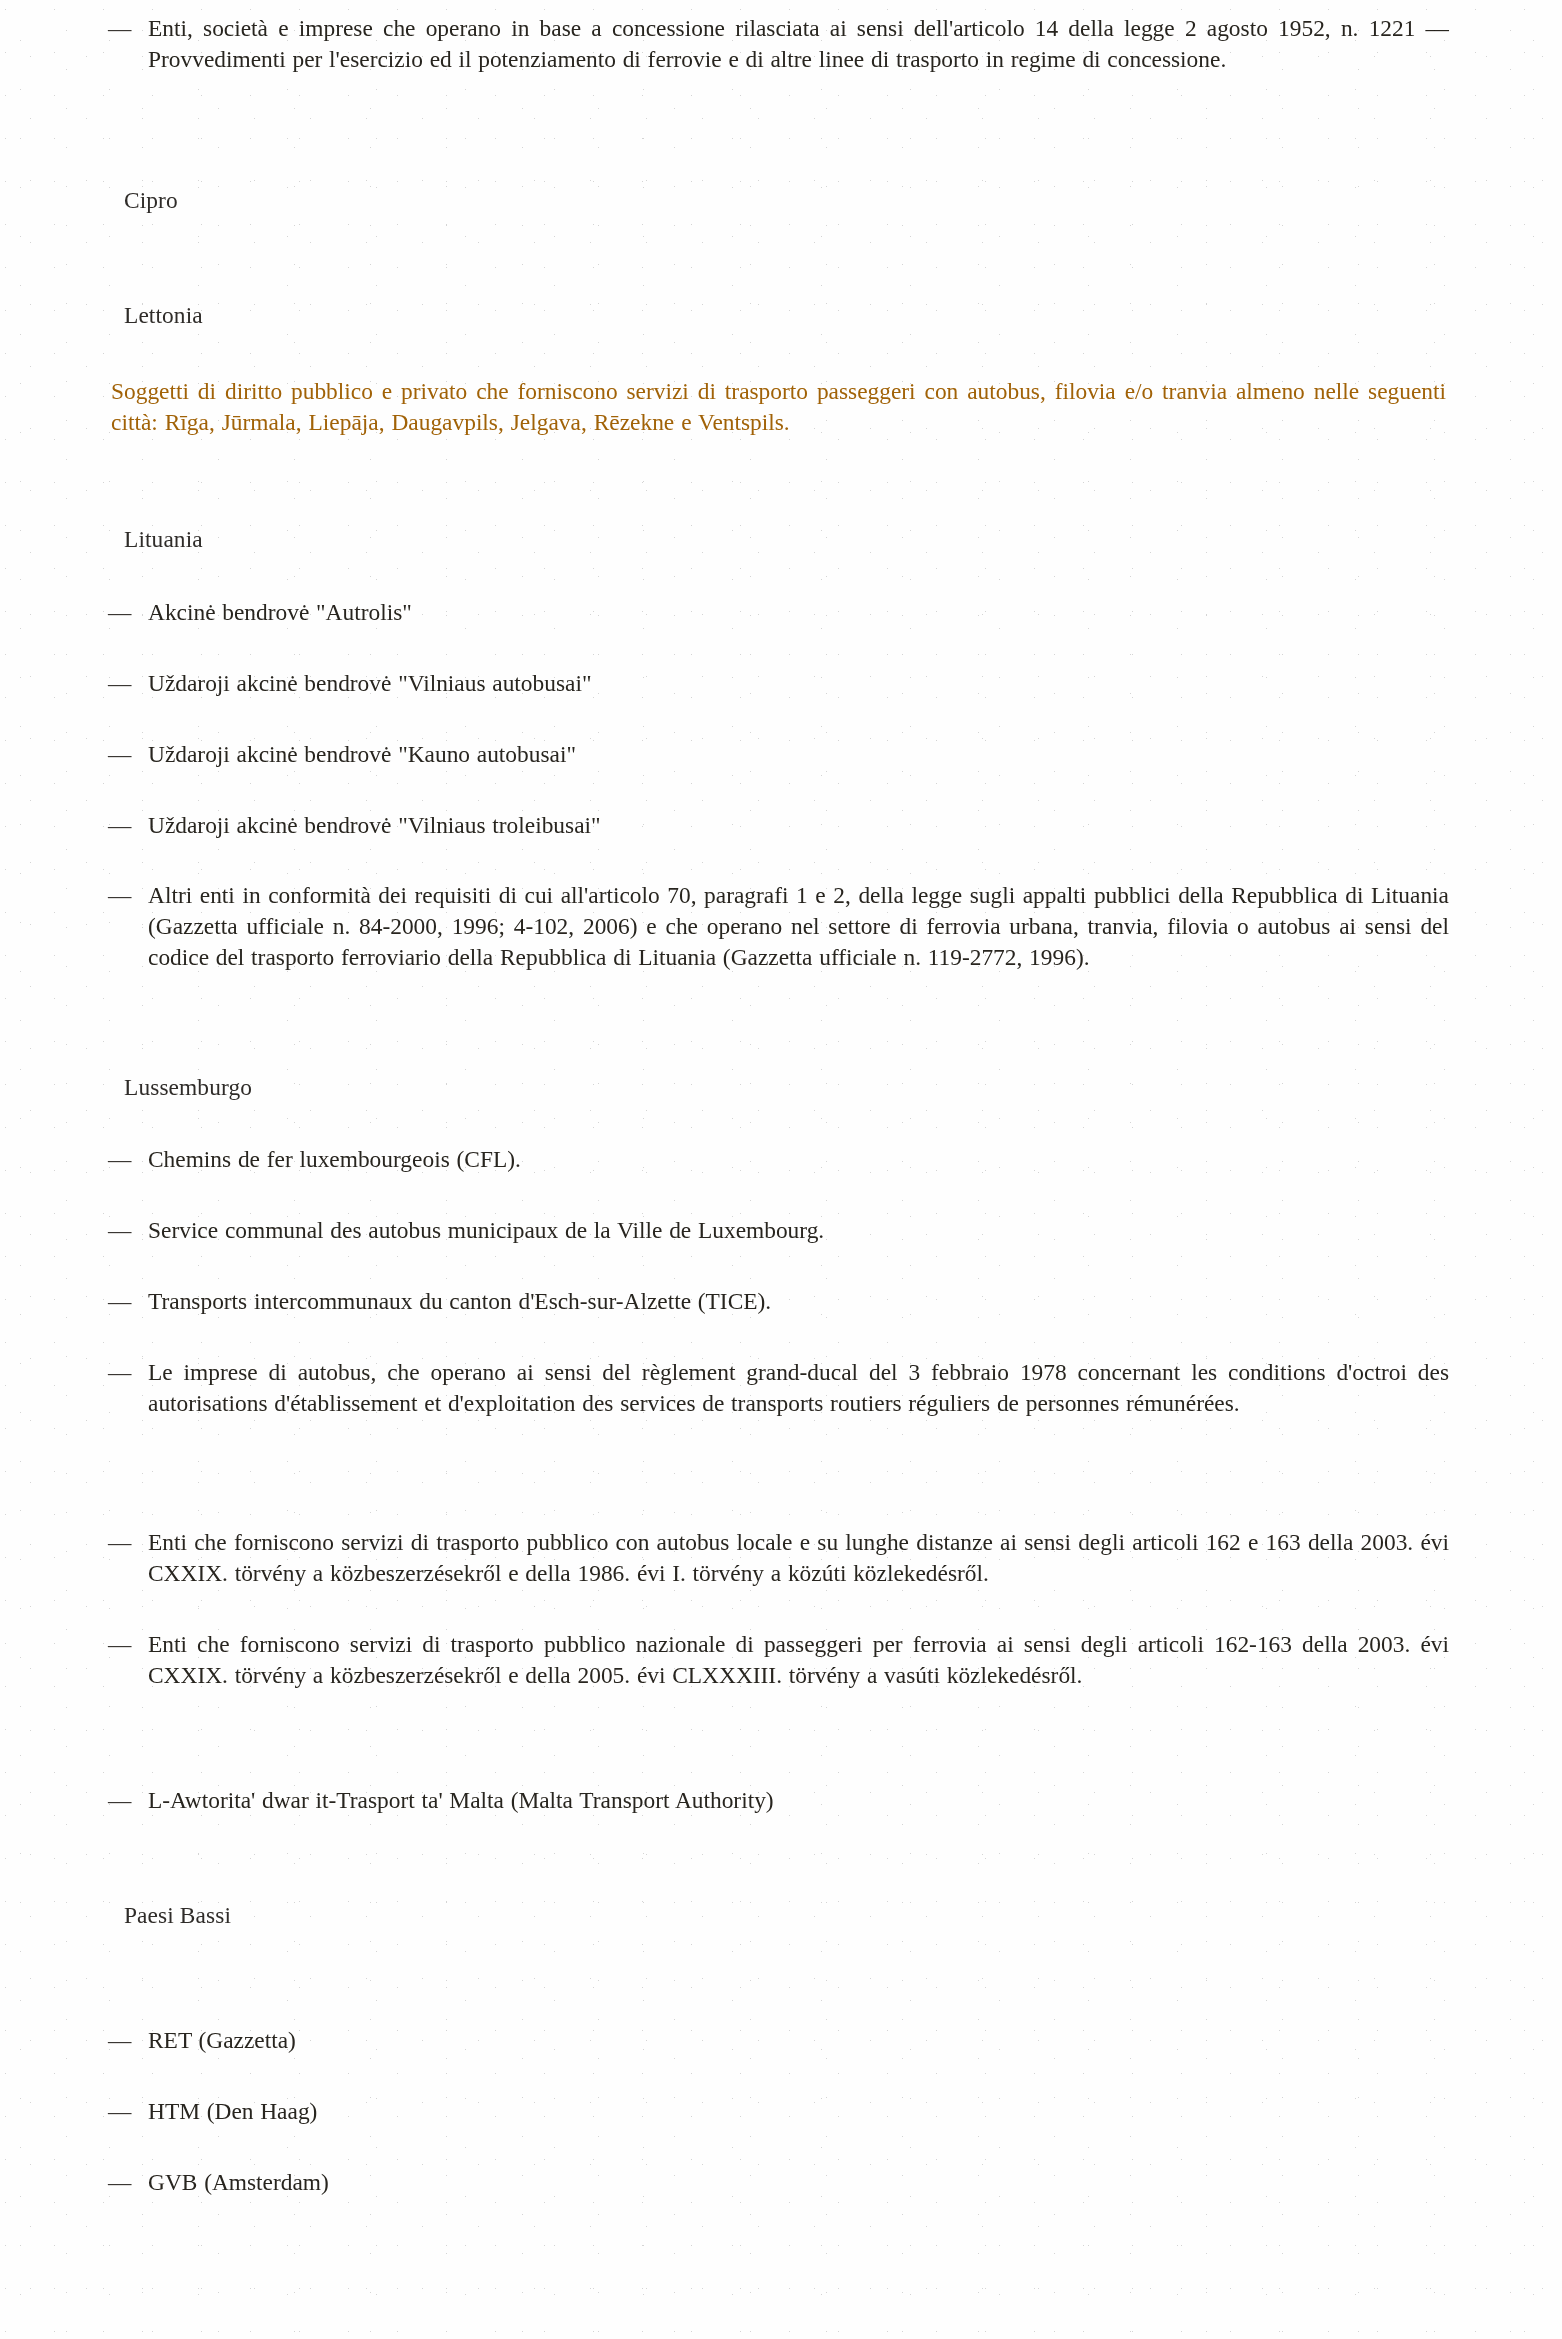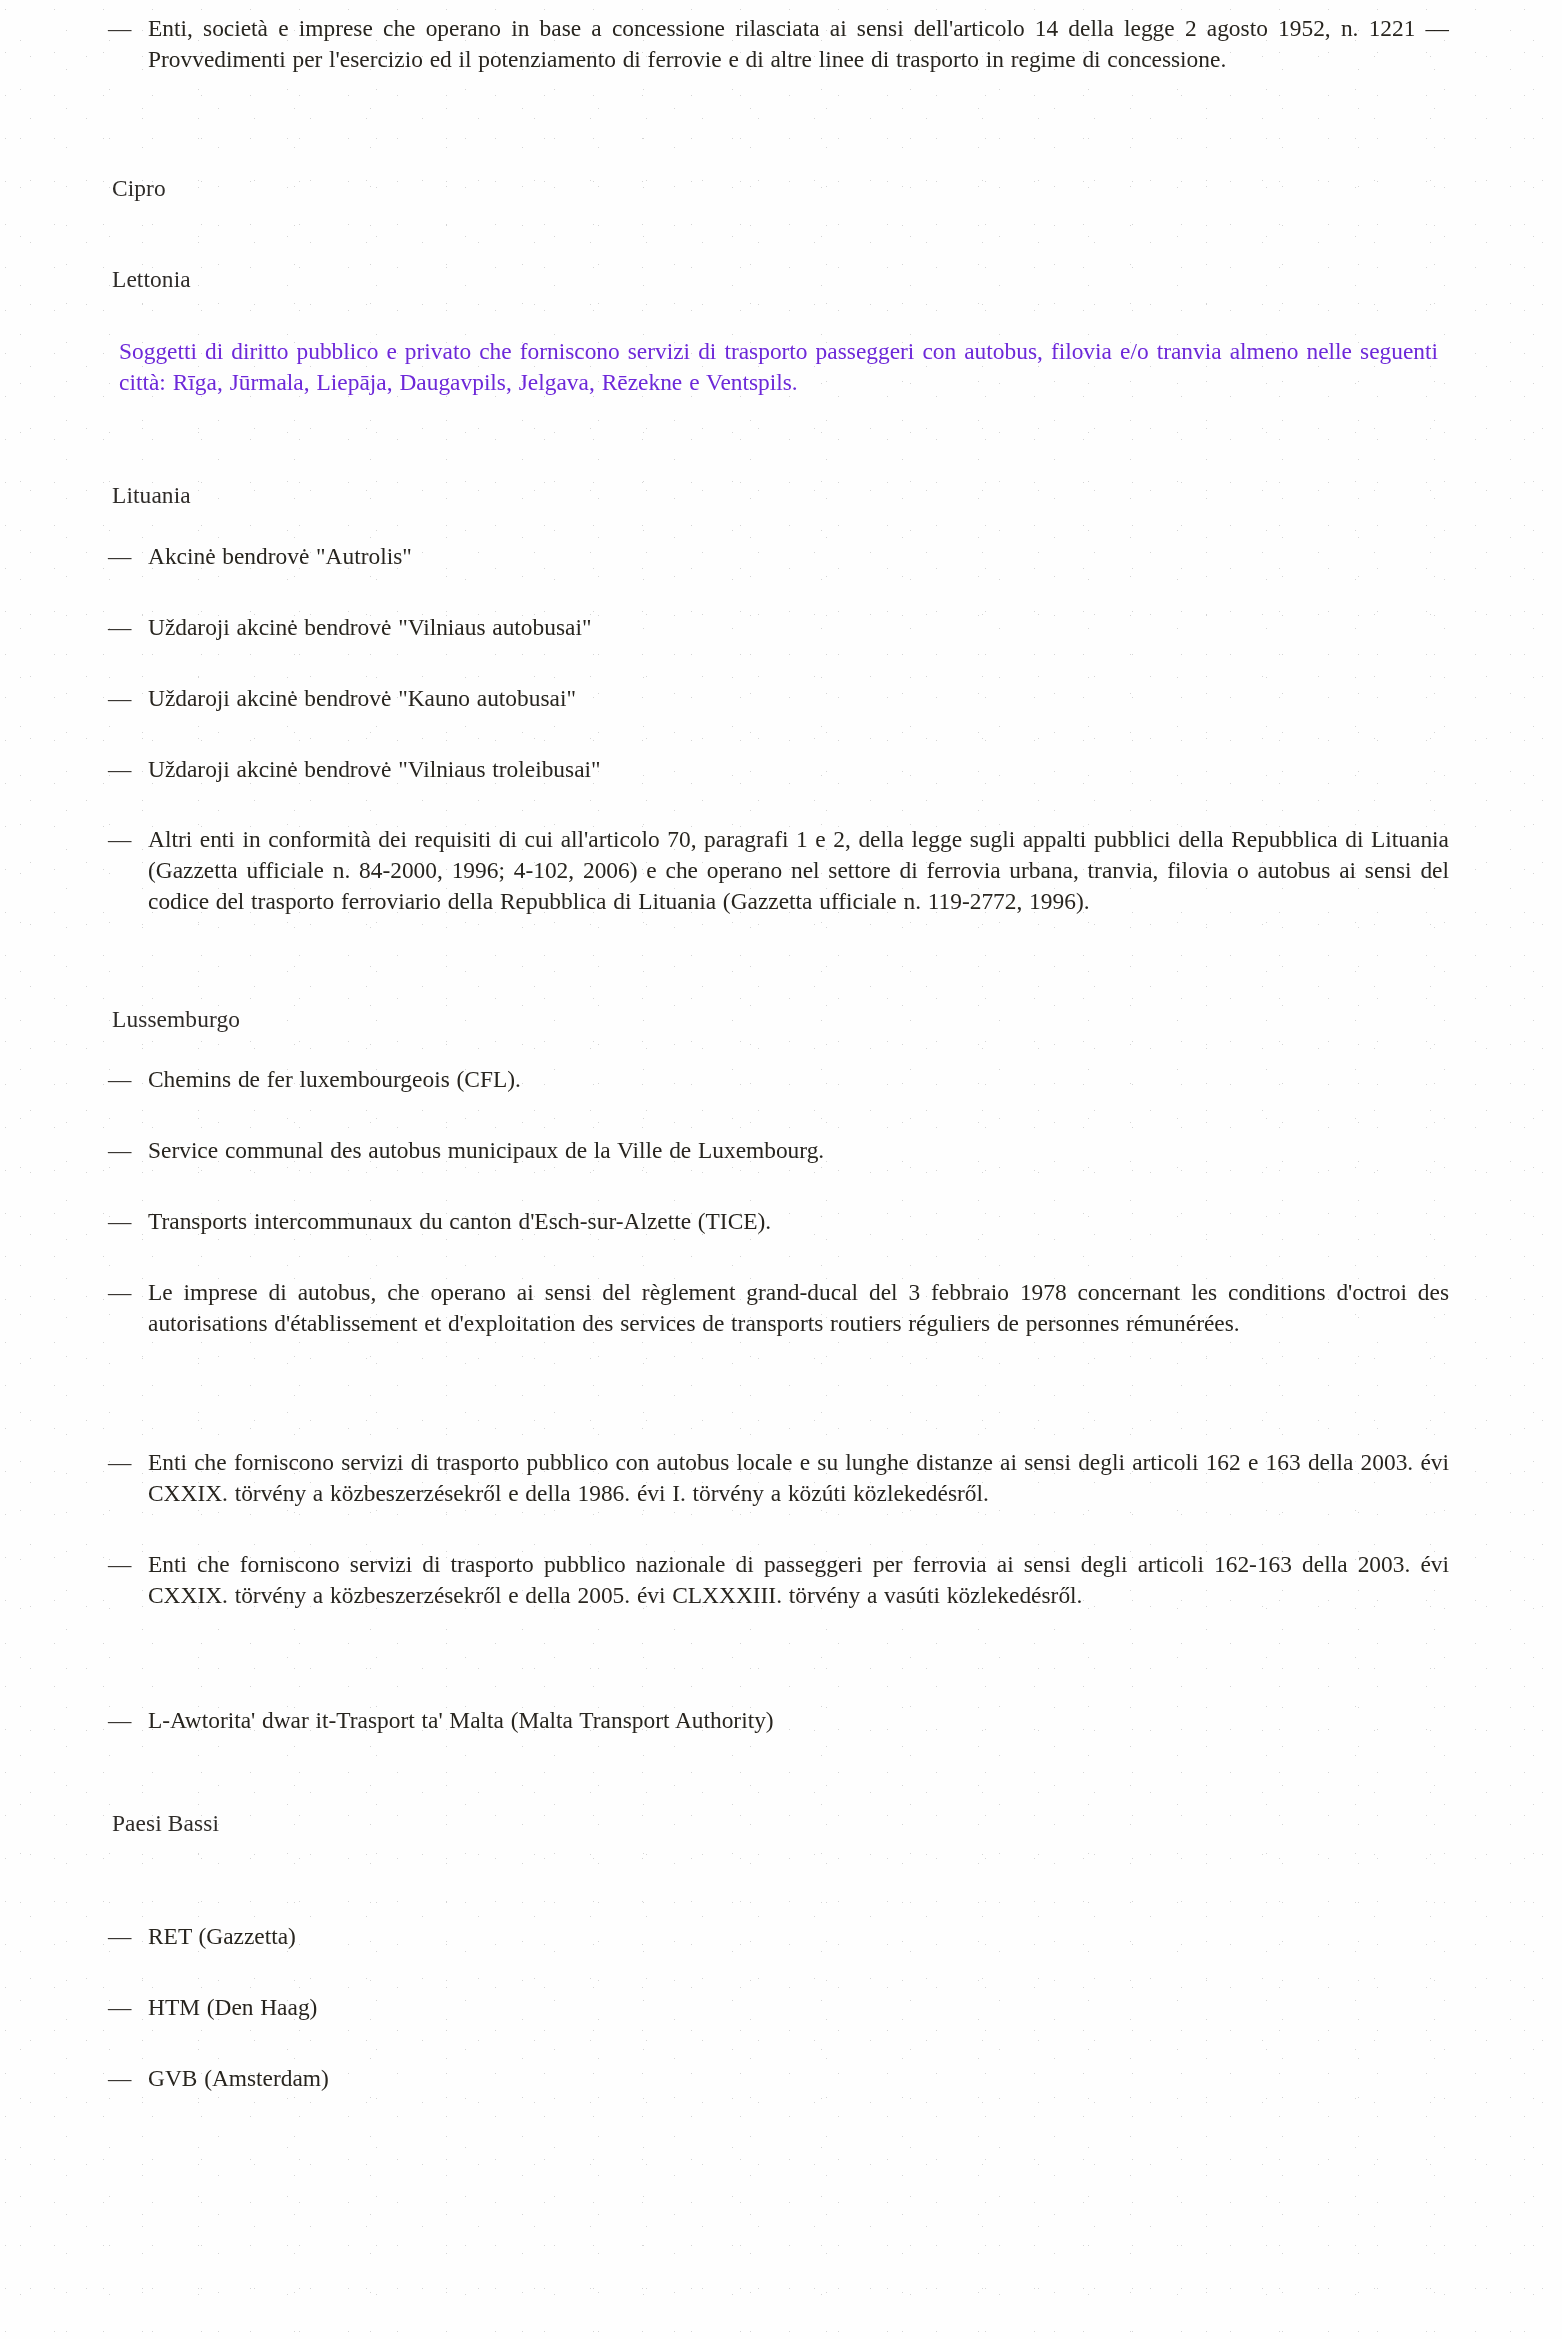--- a/index.html
+++ b/index.html
@@ -32,30 +32,30 @@
     top: 13px;
     width: 1341px;
   }
 
   
   .country-heading {
     font-size: 23.4px;
     line-height: 1.30;
     letter-spacing: 0.1px;
     color: #2f2c29;
-    margin: 4px;
+    margin: 16px;
     padding: 0;
     font-weight: 400;
   }
 
   .para {
     font-size: 23.4px;
     line-height: 1.32;
-    color: #6d28d9;
-    margin: 11px;
+    color: #a16207;
+    margin: 3px;
     text-align: justify;
     text-justify: inter-word;
     word-spacing: 1.1px;
   }
 
   
   .bullet {
     position: relative;
     display: block;
     padding-left: 40px;

